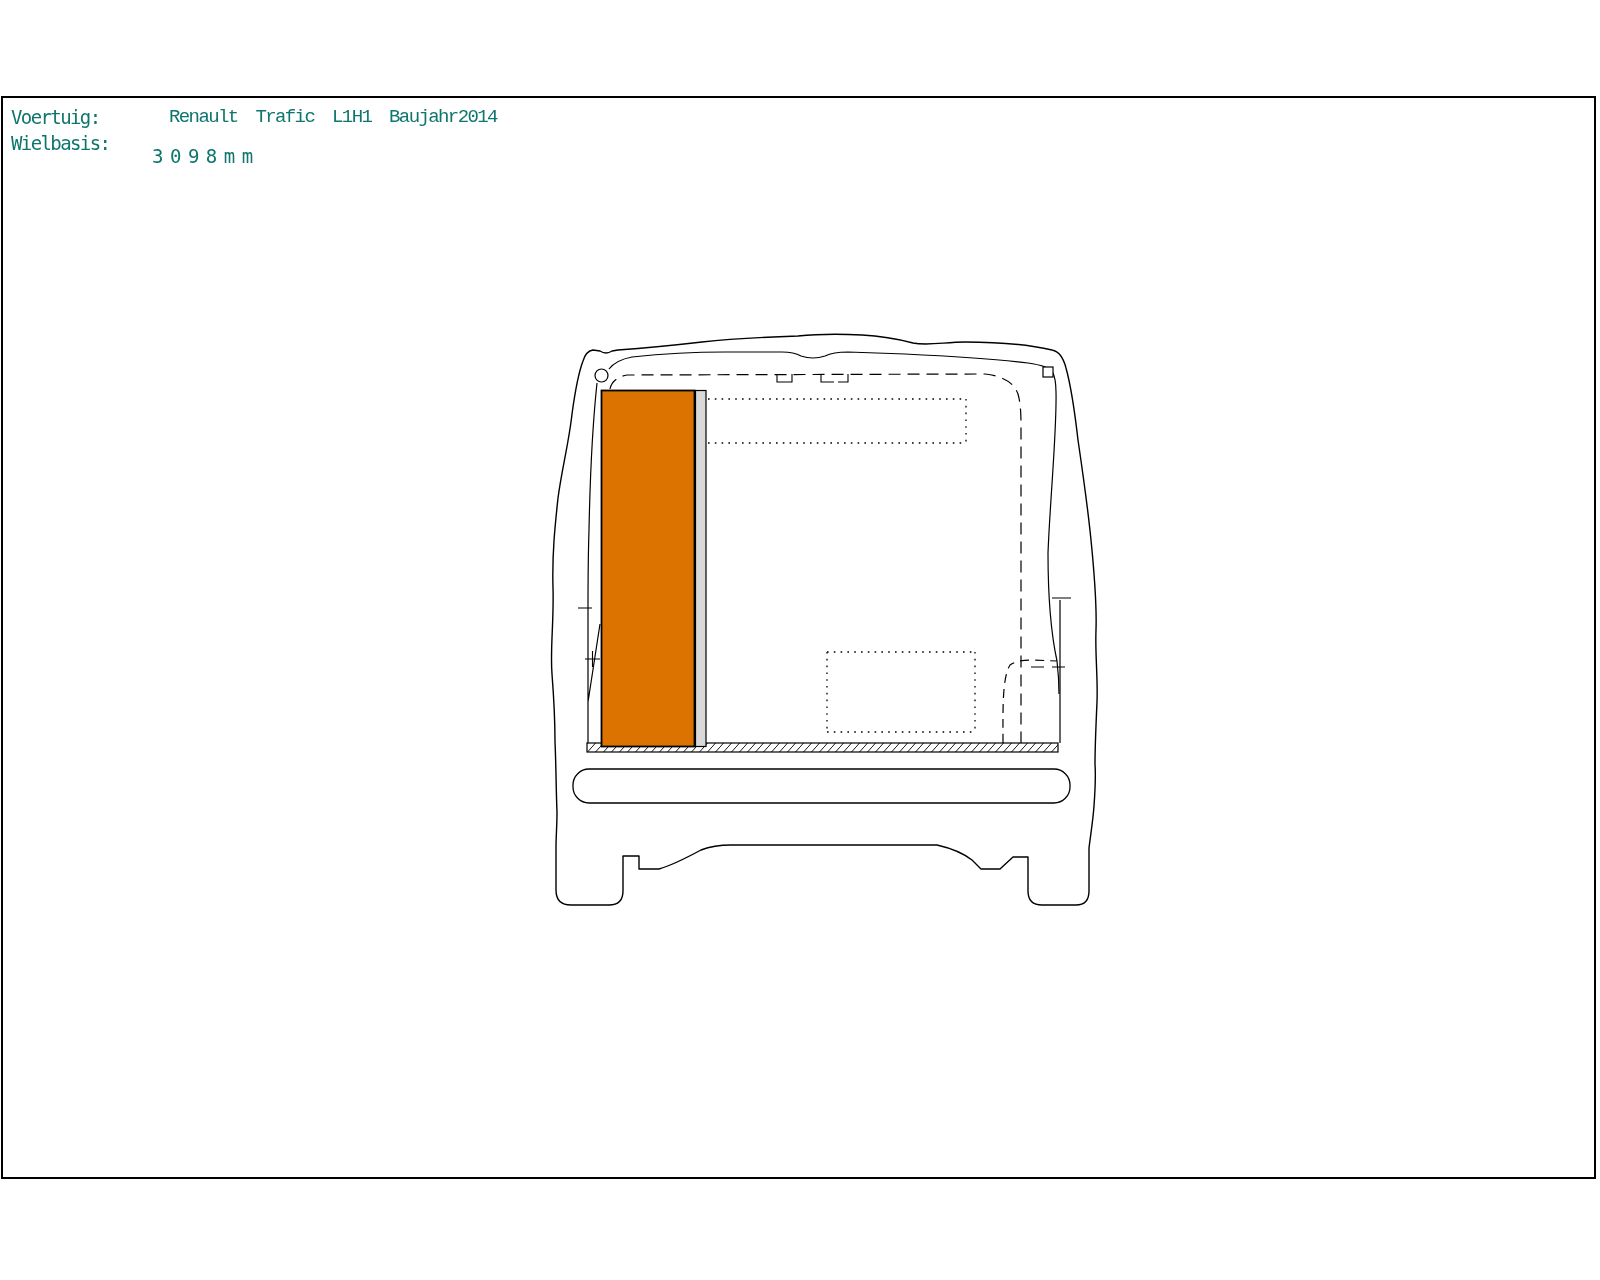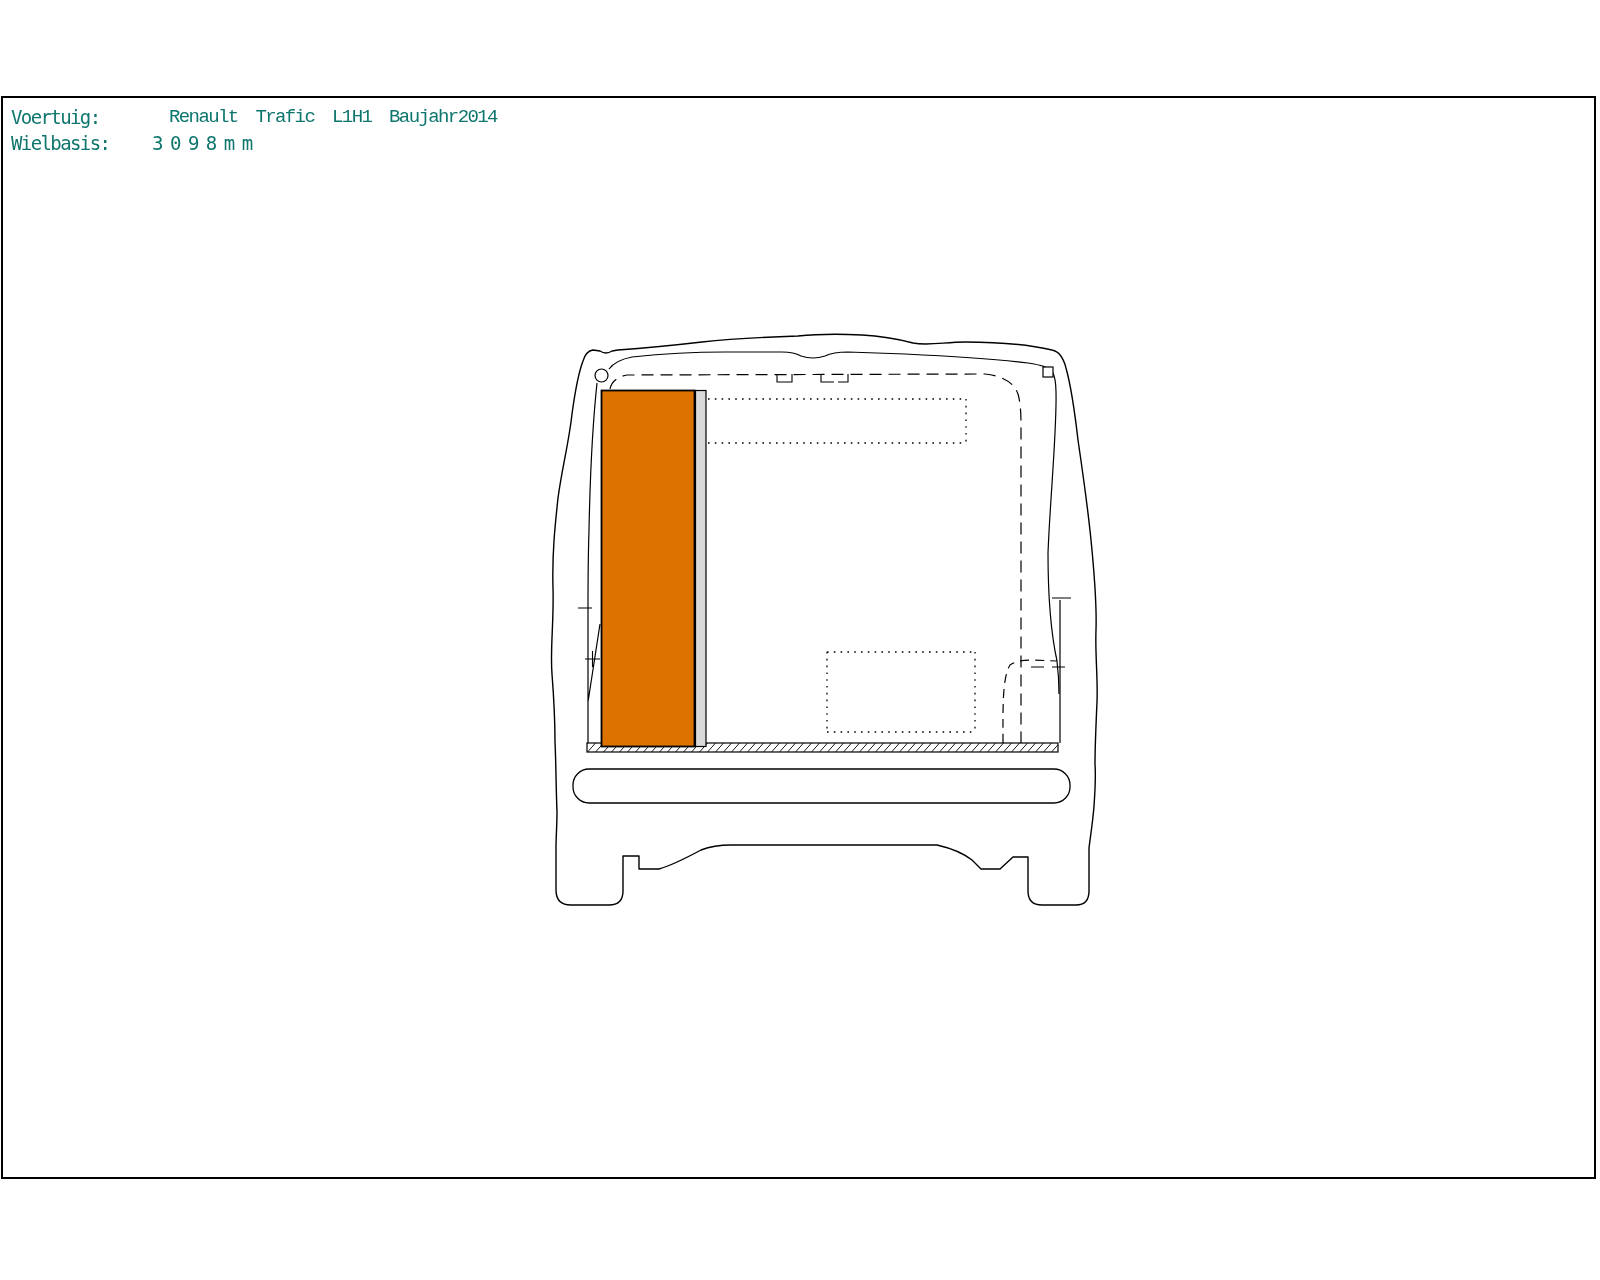--- a/index.html
+++ b/index.html
@@ -19,21 +19,21 @@
   }
   .hdr{
     position:absolute;
     font-size:19px;
     line-height:20px;
     letter-spacing:-1.6px;
     color:#0f766e;
     white-space:pre;
   }
   .hdr.value{word-spacing:8px;font-family:Liberation Mono, monospace;}
-  .hdr.value-wide{letter-spacing:6.5px;}
+  .hdr.value-wide{letter-spacing:6.5px;margin-top:13px;}
   .lbl-voertuig{left:11px;top:107px;}
   .val-voertuig{left:169px;top:107px;}
   .lbl-wielbasis{left:11px;top:133px;}
   .val-wielbasis{left:152px;top:133px;}
   svg.drawing{position:absolute;left:0;top:0;}
 </style>
 </head>
 <body>
 
 <div class="sheet-frame"></div>

